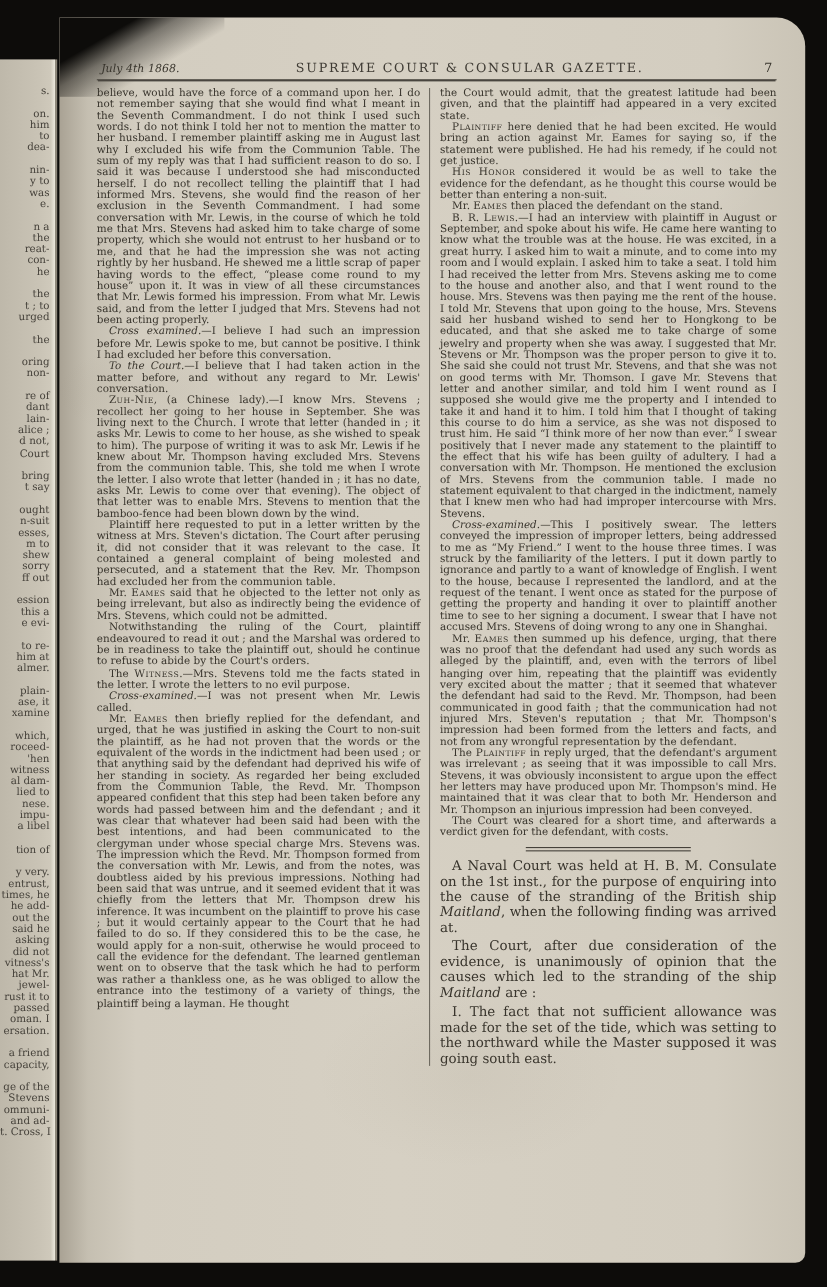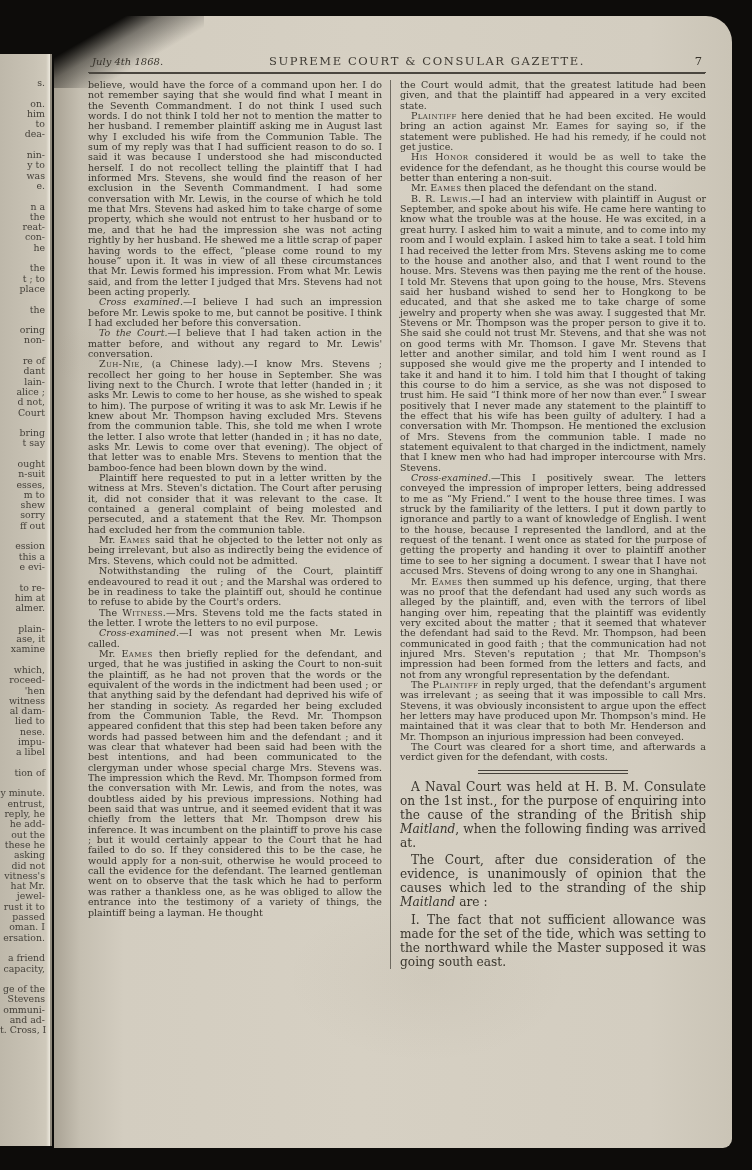--- a/index.html
+++ b/index.html
@@ -88,21 +88,21 @@
     <div class="frag">e.</div>
     <div class="frag"></div>
     <div class="frag">n a</div>
     <div class="frag">the</div>
     <div class="frag">reat-</div>
     <div class="frag">con-</div>
     <div class="frag">he</div>
     <div class="frag"></div>
     <div class="frag">the</div>
     <div class="frag">t ; to</div>
-    <div class="frag">place</div>
+    <div class="frag">urged</div>
     <div class="frag"></div>
     <div class="frag">the</div>
     <div class="frag"></div>
     <div class="frag">oring</div>
     <div class="frag">non-</div>
     <div class="frag"></div>
     <div class="frag">re of</div>
     <div class="frag">dant</div>
     <div class="frag">lain-</div>
     <div class="frag">alice ;</div>
@@ -137,26 +137,26 @@
     <div class="frag">'hen</div>
     <div class="frag">witness</div>
     <div class="frag">al dam-</div>
     <div class="frag">lied to</div>
     <div class="frag">nese.</div>
     <div class="frag">impu-</div>
     <div class="frag">a libel</div>
     <div class="frag"></div>
     <div class="frag">tion of</div>
     <div class="frag"></div>
-    <div class="frag">y minute.</div>
+    <div class="frag">y very.</div>
     <div class="frag">entrust,</div>
-    <div class="frag">reply, he</div>
+    <div class="frag">times, he</div>
     <div class="frag">he add-</div>
     <div class="frag">out the</div>
-    <div class="frag">these he</div>
+    <div class="frag">said he</div>
     <div class="frag">asking</div>
     <div class="frag">did not</div>
     <div class="frag">vitness's</div>
     <div class="frag">hat Mr.</div>
     <div class="frag">jewel-</div>
     <div class="frag">rust it to</div>
     <div class="frag">passed</div>
     <div class="frag">oman. I</div>
     <div class="frag">ersation.</div>
     <div class="frag"></div>

